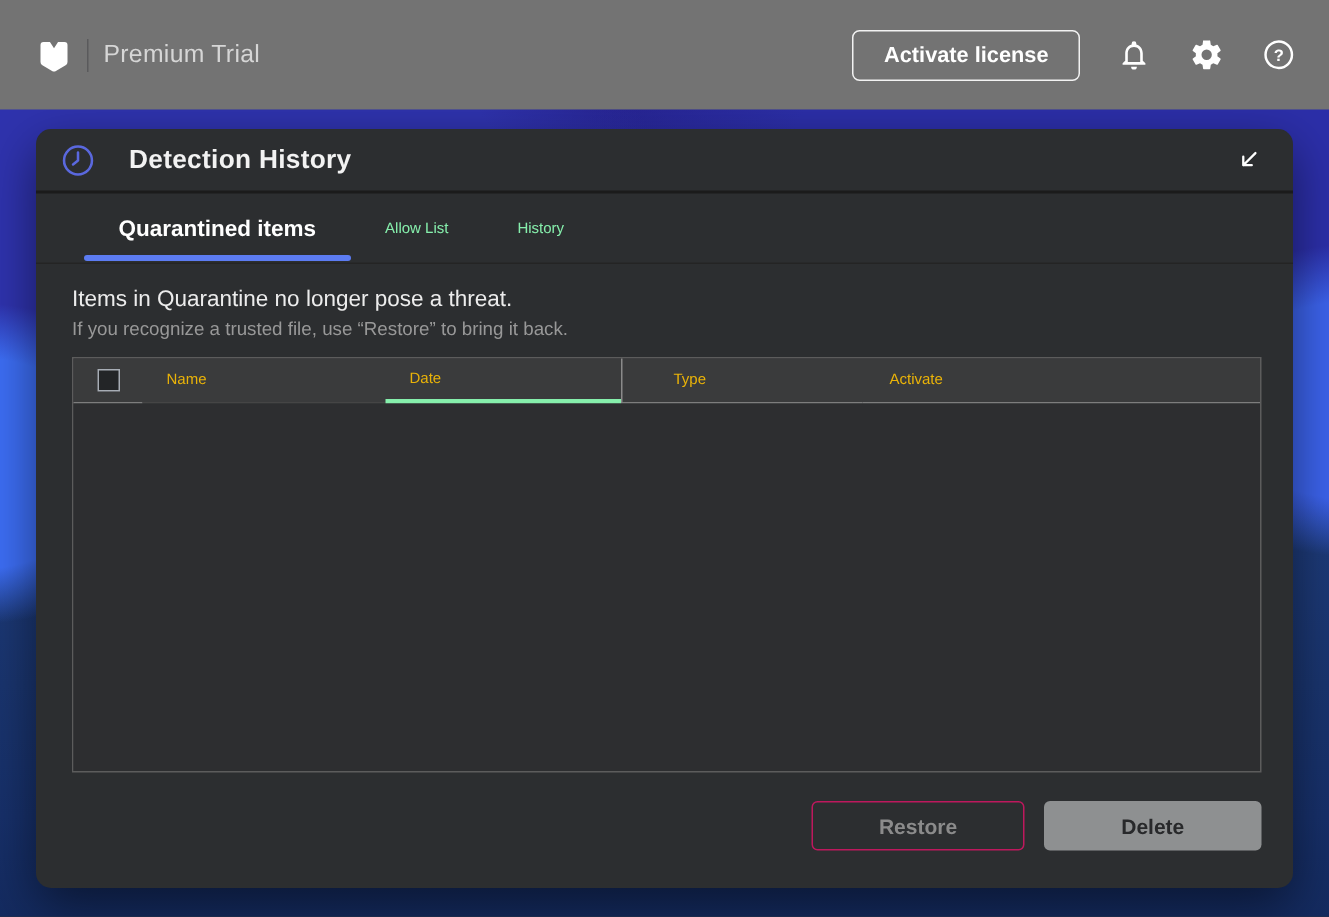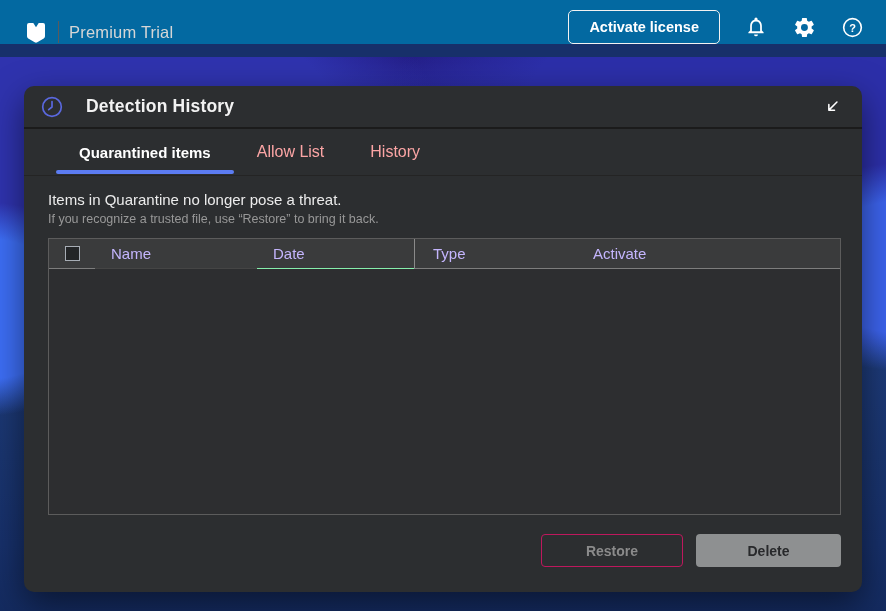--- a/index.html
+++ b/index.html
@@ -3,23 +3,23 @@
 <meta charset="utf-8">
 <style>
   * { margin: 0; padding: 0; box-sizing: border-box; }
   html, body { width: 886px; height: 611px; overflow: hidden; }
   body { font-family: "Liberation Sans", "DejaVu Sans", sans-serif; background: #17306a; }
 
   .stage { position: relative; width: 886px; height: 611px; overflow: hidden; }
 
   
   .topbar {
-    position: absolute; left: 0; top: 0; width: 886px; height: 44px;
-    background: #0369a1;
-    display: flex; align-items: flex-end;
+    position: absolute; left: 0; top: 0; width: 886px; height: 73px;
+    background: #737373;
+    display: flex; align-items: center;
     padding: 0 22px 0 24px;
     z-index: 3;
   }
   .brand { display: flex; align-items: center; gap: 10px; }
   .brand-sep { width: 1px; height: 22px; background: #5a5a5c; }
   .product-name { color: #d6d6d6; font-size: 16.5px; letter-spacing: .2px; }
   .topbar-right { margin-left: auto; display: flex; align-items: center; gap: 24px; }
   .activate-btn {
     background: transparent; color: #ffffff; font-weight: bold; font-size: 14.5px;
     border: 1.5px solid #f2f2f2; border-radius: 5px;
@@ -58,21 +58,21 @@
   
   .tabs-row {
     height: 47px; flex: 0 0 47px;
     display: flex; align-items: stretch;
     padding-left: 32px;
     border-bottom: 1px solid #242424;
   }
   .tab {
     display: flex; align-items: center; justify-content: center;
     padding: 0 23px; position: relative; cursor: pointer;
-    font-size: 16px; color: #fca5a5;
+    font-size: 10px; color: #86efac;
   }
   .tab.active { color: #ffffff; font-weight: bold; font-size: 15px; }
   .tab.active::after {
     content: ""; position: absolute; left: 0; right: 0; bottom: 1px; height: 4px;
     background: #5c7cf2; border-radius: 3px;
   }
 
   
   .desc { padding: 15px 24px 0 24px; }
   .desc-heading { color: #ececec; font-size: 15px; }
@@ -83,27 +83,27 @@
     margin: 12px 21px 0 24px;
     height: 277px;
     border: 1px solid #5c5c5c;
     display: flex; flex-direction: column;
     background: #2d2e30;
   }
   .qtable-header {
     height: 30px; flex: 0 0 30px;
     background: #3a3b3c;
     display: flex; align-items: stretch;
-    color: #c4b5fd; font-size: 15px;
+    color: #eab308; font-size: 10px;
   }
   .hcell { display: flex; align-items: center; }
   .hcell-check { width: 46px; justify-content: center; border-bottom: 1px solid #7d7d7d; }
   .hcell-name  { width: 162px; padding-left: 16px; border-bottom: 1px solid #454545; }
-  .hcell-date  { width: 157px; padding-left: 16px; border-bottom: 1px solid #86efac; }
-  .hcell-type  { width: 161px; padding-left: 18px; border-bottom: 1px solid #7d7d7d; border-left: 1px solid #8a8a8a; }
+  .hcell-date  { width: 157px; padding-left: 16px; border-bottom: 3px solid #86efac; }
+  .hcell-type  { width: 161px; padding-left: 34px; border-bottom: 1px solid #7d7d7d; border-left: 1px solid #8a8a8a; }
   .hcell-loc   { flex: 1; padding-left: 18px; border-bottom: 1px solid #7d7d7d; }
   .checkbox {
     width: 15px; height: 15px;
     border: 1.5px solid #a7adb5; background: #232527;
     cursor: pointer;
   }
   .qtable-body { flex: 1; background: #2d2e30; }
 
   
   .actions {

